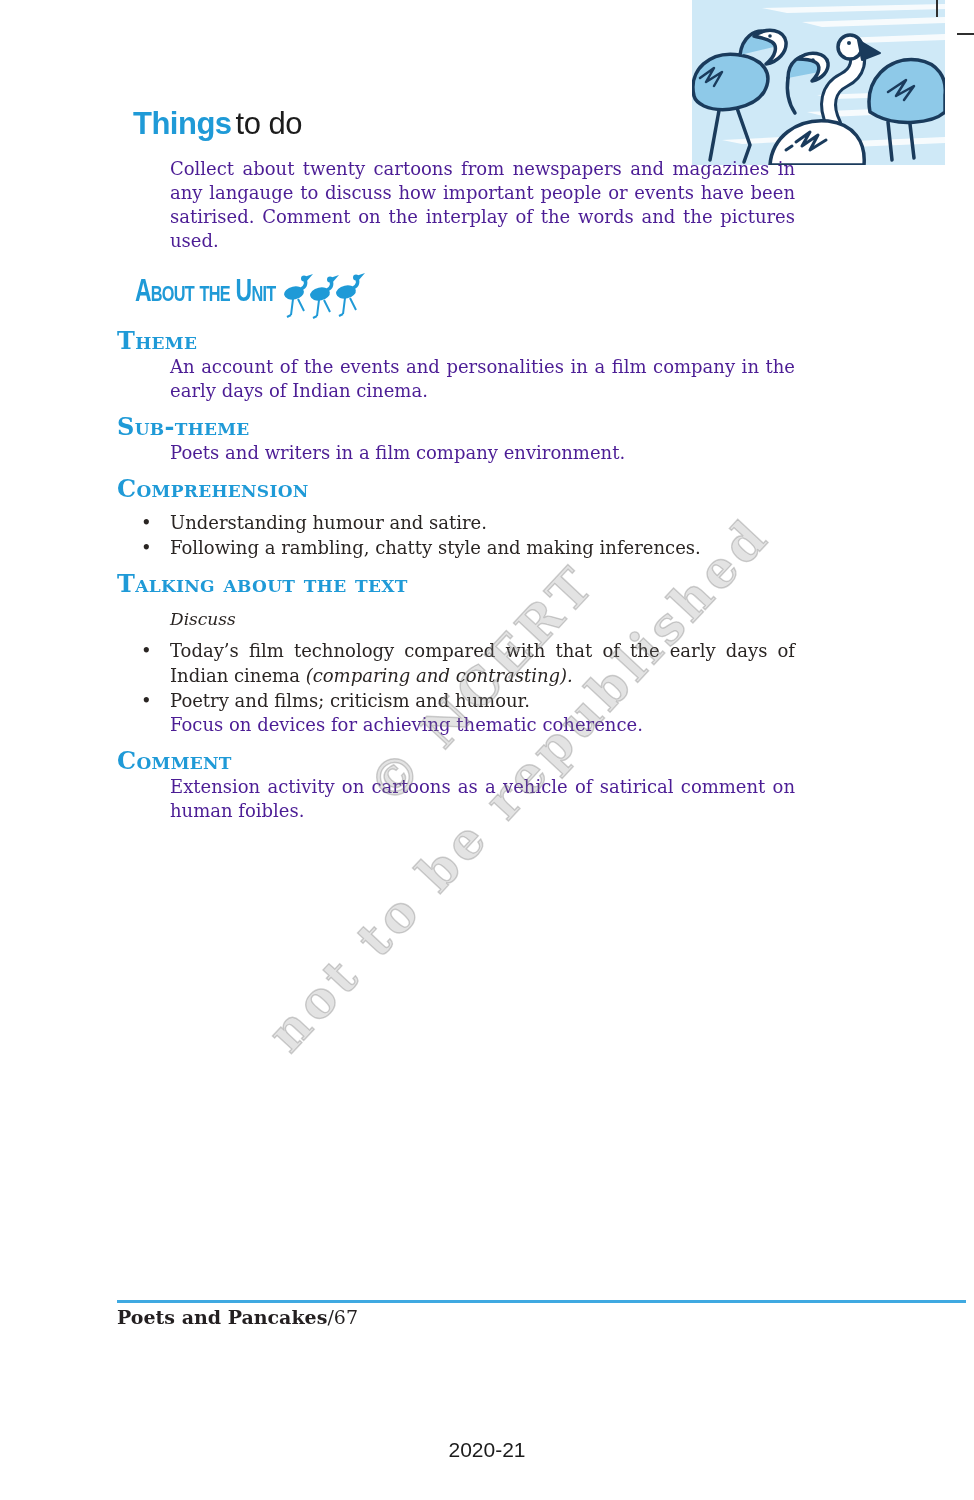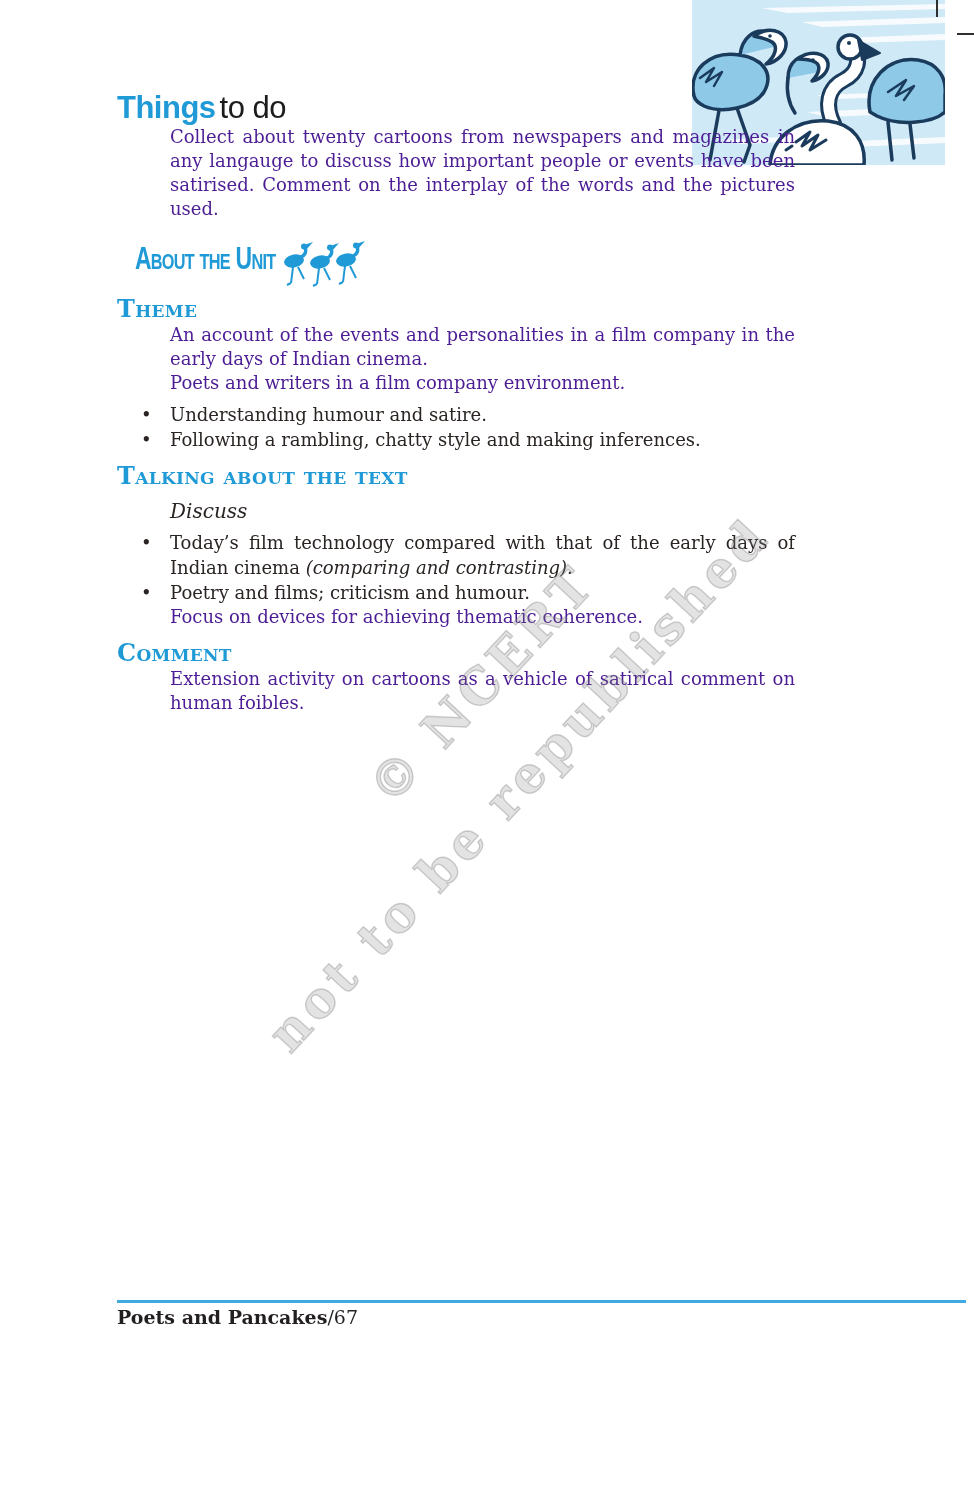--- a/index.html
+++ b/index.html
@@ -22,21 +22,21 @@
     color:rgba(128,128,128,0.22);
     -webkit-text-stroke:1.4px rgba(120,120,120,0.34);
     letter-spacing:5px;
   }
   .wm1 { left:330px; top:655px; font-size:50px; transform:rotate(-47deg); }
   .wm2 { left:165px; top:755px; font-size:50px; transform:rotate(-47deg); }
 
   
   .content { position:absolute; left:117px; top:0; width:678px; z-index:2; }
 
-  h1.title { margin:0; padding-top:90px; font-family:"Liberation Sans", sans-serif; font-size:31px; line-height:35px; letter-spacing:-0.5px; }
+  h1.title { margin:16px; padding-top:90px; font-family:"Liberation Sans", sans-serif; font-size:31px; line-height:35px; letter-spacing:-0.5px; }
   h1 .accent { color:#1f9ad7; font-weight:bold; }
   h1 .rest { color:#1c1c1c; font-weight:normal; margin-left:4px; }
 
   p.body { margin:0 0 0 53px; font-size:18px; line-height:24px; text-align:justify; color:#4c1d95; }
   .intro { margin-top:15px; }
   .after-h { margin-top:8px; }
 
   .unit-head { margin-top:22px; position:relative; height:46px;margin-left:18px; }
   .unit-title {
     display:inline-block; font-family:"Liberation Sans", sans-serif; font-weight:bold;
@@ -50,21 +50,21 @@
     font-variant:small-caps; font-size:24px; line-height:28px; color:#1f9ad7; letter-spacing:0.3px;
   }
   h2.first { margin-top:6px; }
 
   ul.bullets { list-style:none; margin:7px 0 0 0; padding:0; }
   li.bullet { display:flex; font-size:18px; line-height:25px; color:#2a2523; }
   li.bullet .dot { width:53px; padding-left:24px; flex:0 0 53px; }
   li.bullet .btext { flex:1; text-align:justify; }
   .it { font-style:italic; }
 
-  .discuss { margin:9px 0 2px 53px; font-style:italic; font-size:20px; line-height:24px; }
+  .discuss { margin:9px 0 2px 53px; font-style:italic; font-size:17px; line-height:24px; }
 
   
   .footer-rule { position:absolute; left:117px; top:1300px; width:849px; height:3px; background:#3fa9e1; }
   .running-foot { position:absolute; left:117px; top:1306px; width:678px; text-align:left; font-size:19px; color:#231f20; }
   .running-foot .chap { font-weight:bold; }
   .edition { position:absolute; left:0; top:1438px; width:974px; text-align:center; font-family:"Liberation Sans", sans-serif; font-size:21px; color:#1c1c1c; }
 </style>
 </head>
 <body>
 
@@ -147,22 +147,24 @@
         </defs>
         <use href="#flam" x="0" y="1"></use>
         <use href="#flam" x="26" y="2"></use>
         <use href="#flam" x="52" y="0"></use>
       </svg>
     </div>
 
     <h2 class="sect first">Theme</h2>
     <p class="body after-h">An account of the events and personalities in a film company in the early days of Indian cinema.</p>
 
+    <h2 class="sect">Sub-theme</h2>
     <p class="body after-h">Poets and writers in a film company environment.</p>
 
+    <h2 class="sect">Comprehension</h2>
     <ul class="bullets">
       <li class="bullet">
           <span class="dot">•</span>
           <span class="btext">Understanding humour and satire.</span>
         </li>
       <li class="bullet">
           <span class="dot">•</span>
           <span class="btext">Following a rambling, chatty style and making inferences.</span>
         </li>
     </ul>
@@ -183,14 +185,15 @@
     <p class="body after-h">Focus on devices for achieving thematic coherence.</p>
 
     <h2 class="sect">Comment</h2>
 
     <p class="body after-h">Extension activity on cartoons as a vehicle of satirical comment on human foibles.</p>
 
   </main>
 
   <div class="footer-rule"></div>
   <div class="running-foot"><span class="chap">Poets and Pancakes</span><span class="pg">/67</span></div>
+  <div class="edition">2020-21</div>
 
 </div>
 
 </body></html>

